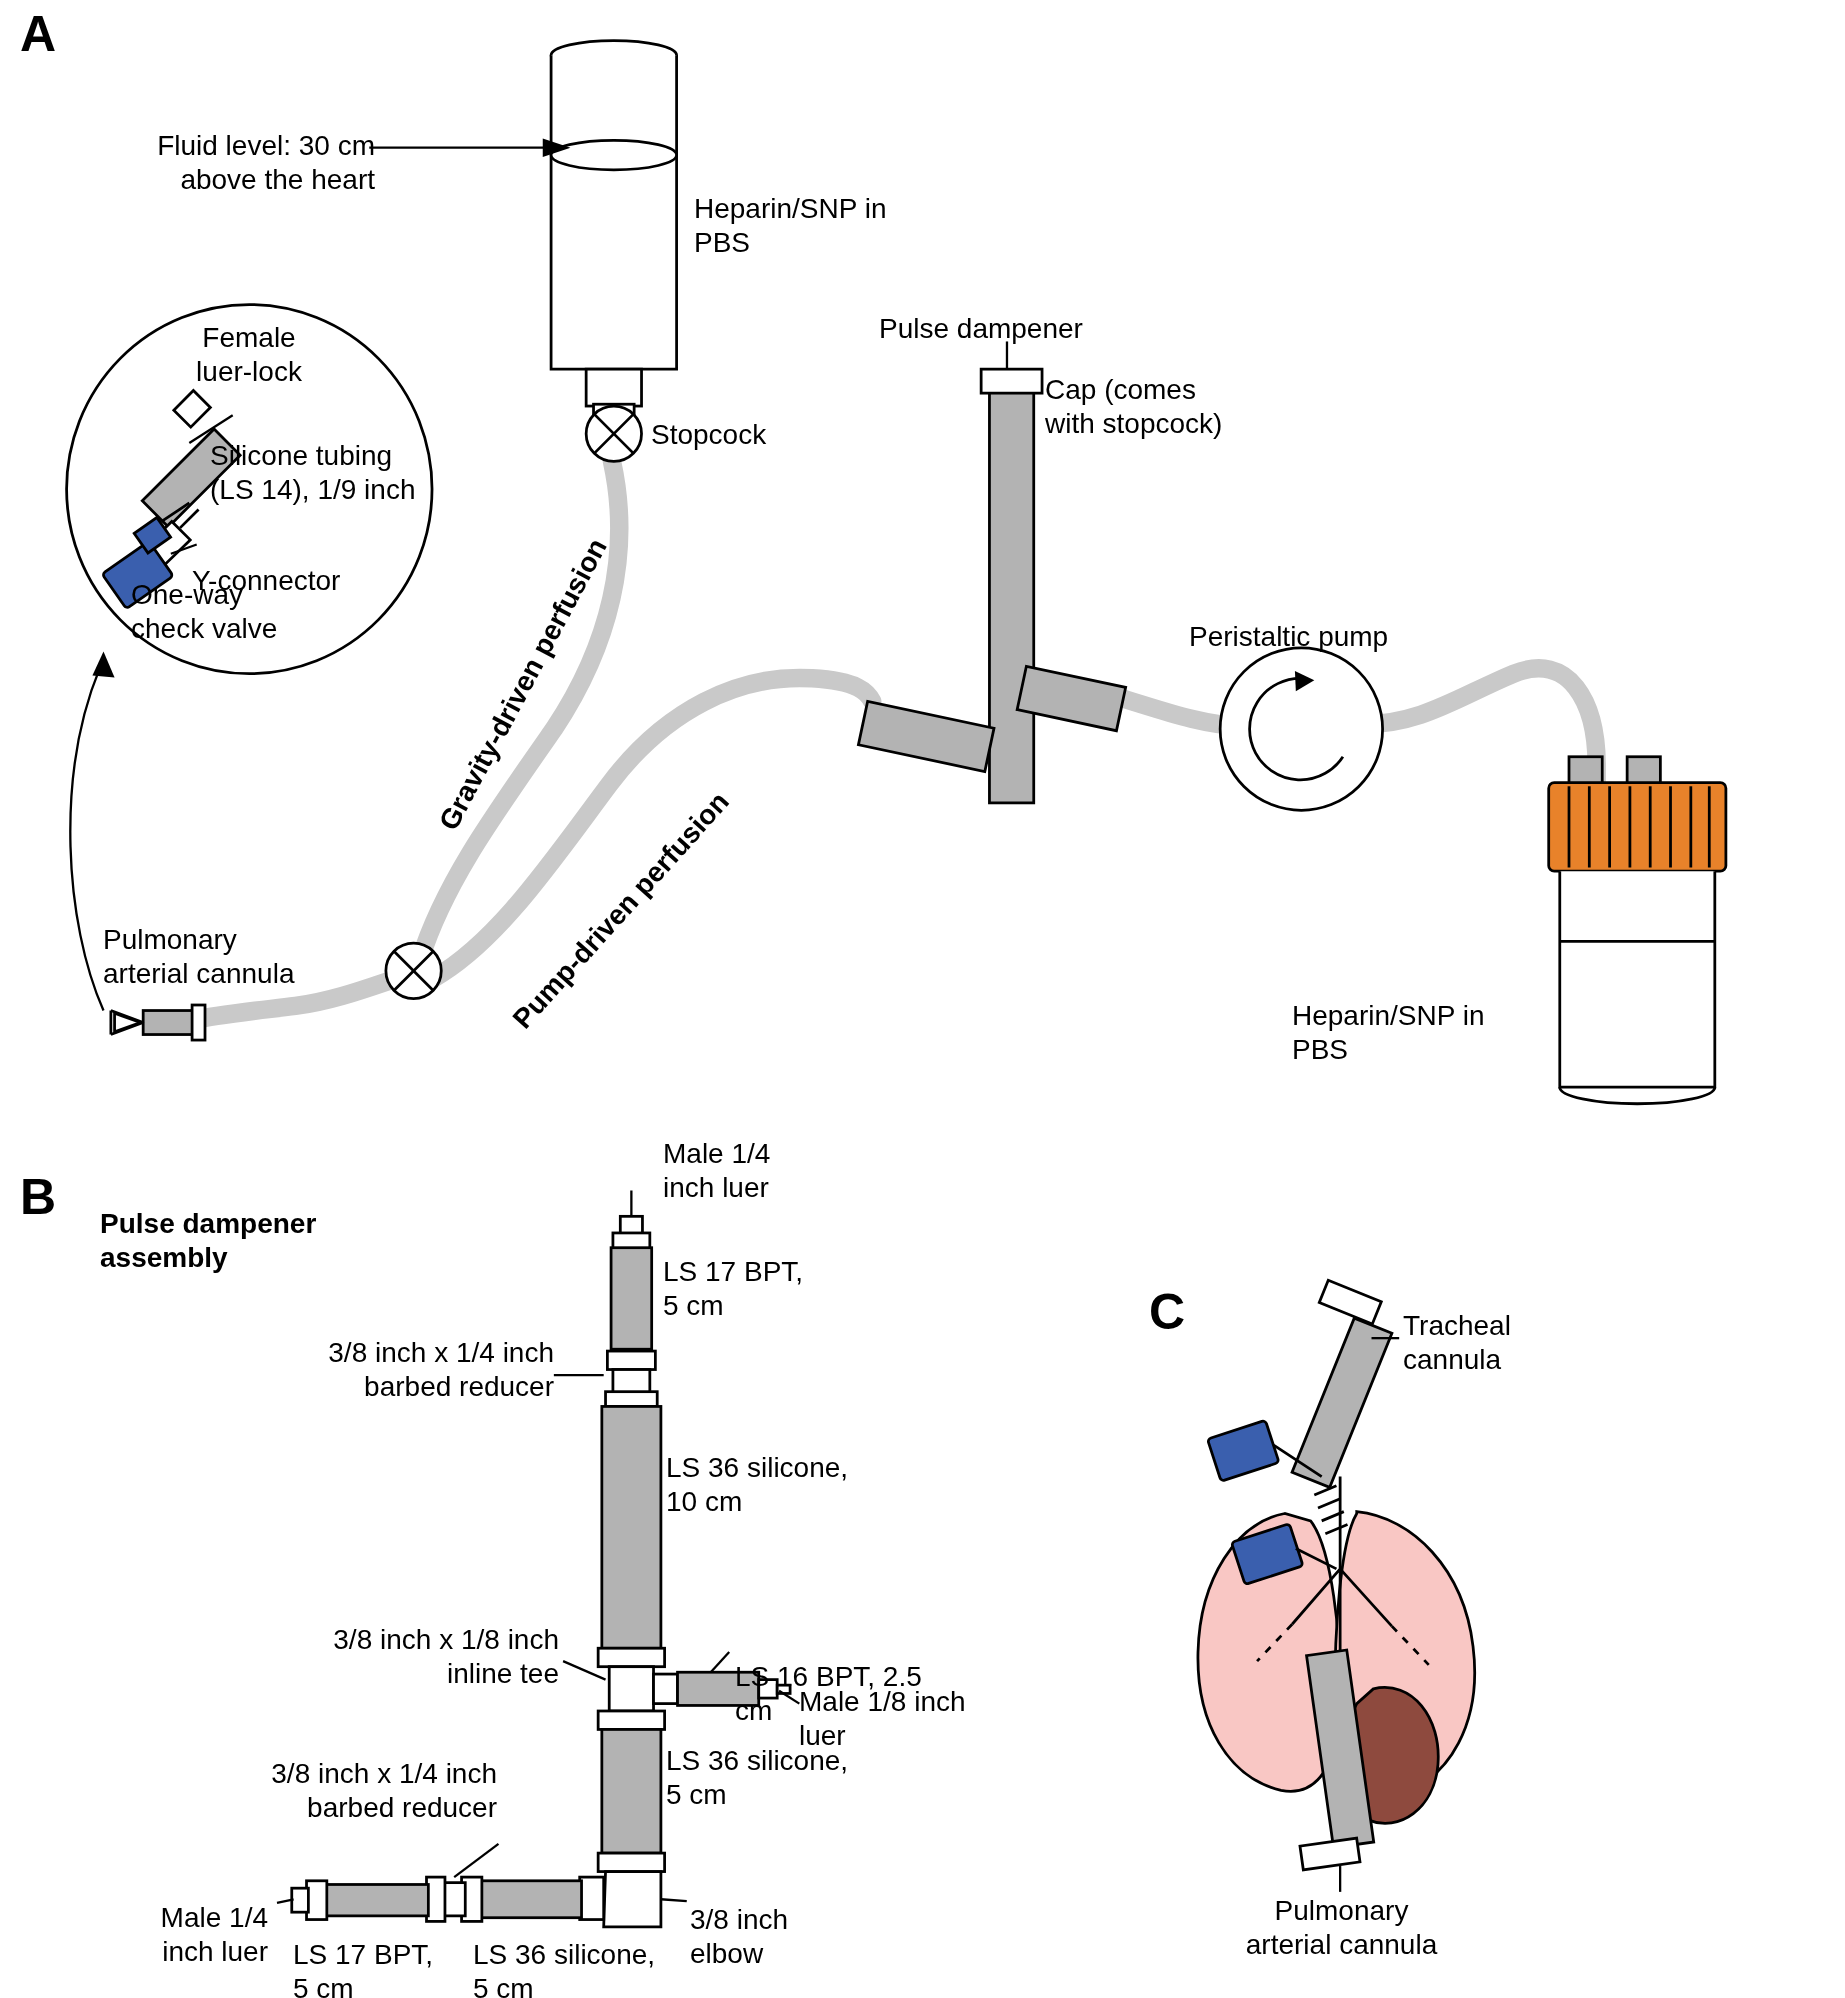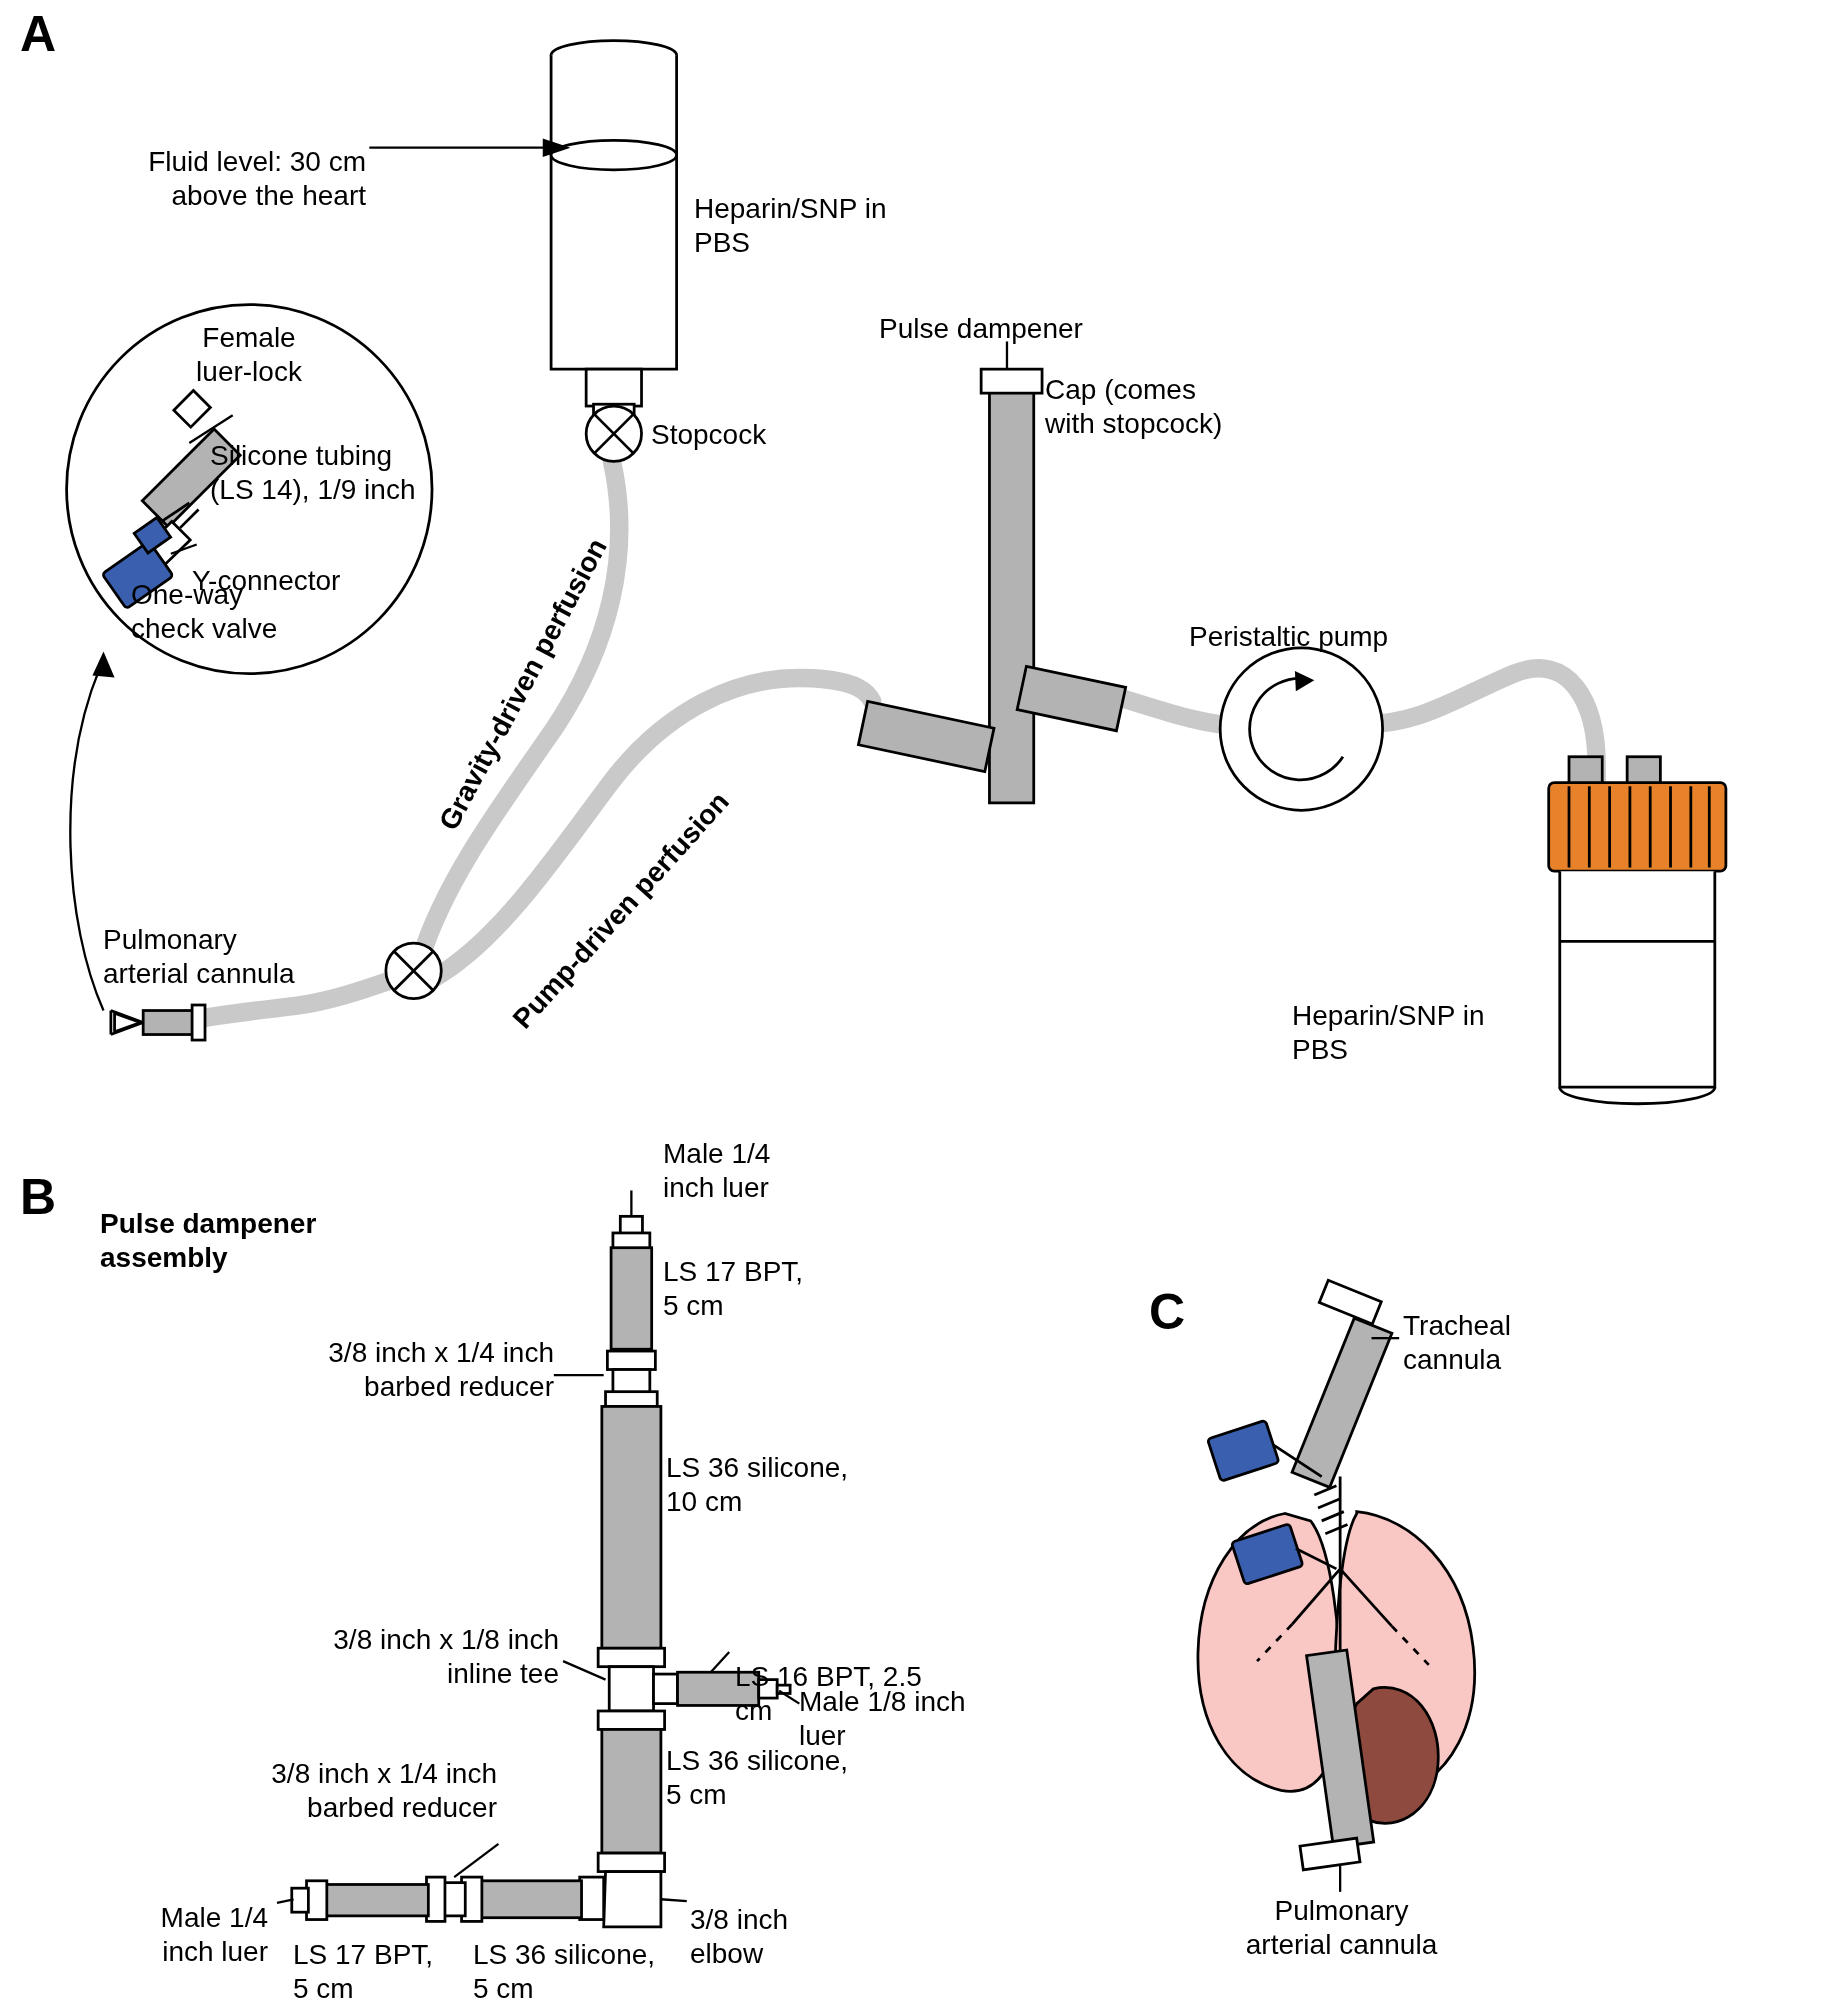--- a/index.html
+++ b/index.html
@@ -229,21 +229,21 @@
       <path class="thin" d="M 1380 1566 L 1432 1600 M 1404 1678 L 1448 1700"></path>
 
       <rect class="gray-part" x="1430" y="1790" width="44" height="210" transform="rotate(-8 1452 1895)"></rect>
       <rect class="white-part" x="1410" y="1996" width="62" height="26" transform="rotate(-8 1441 2009)"></rect>
 
       <line class="leader" x1="1486" y1="1450" x2="1516" y2="1450"></line>
       <line class="leader" x1="1452" y1="2022" x2="1452" y2="2050"></line>
     </g>
   </svg>
 
-  <div class="lbl right" style="left:15px; top:129px; width:351px;margin-top:16px;">Fluid level: 30 cm
+  <div class="lbl right" style="left:24px; top:129px; width:351px;">Fluid level: 30 cm
 above the heart</div>
   <div class="lbl" style="left:694px; top:192px;">Heparin/SNP in
 PBS</div>
   <div class="lbl" style="left:651px; top:418px;">Stopcock</div>
   <div class="lbl" style="left:879px; top:312px;">Pulse dampener</div>
   <div class="lbl" style="left:1045px; top:373px;">Cap (comes
 with stopcock)</div>
   <div class="lbl" style="left:1189px; top:620px;">Peristaltic pump</div>
   <div class="lbl" style="left:1292px; top:999px;">Heparin/SNP in
 PBS</div>

